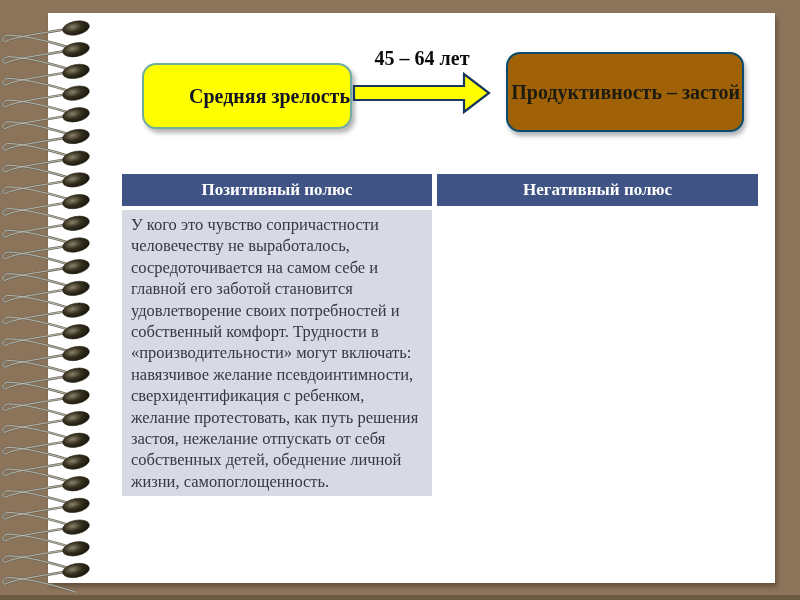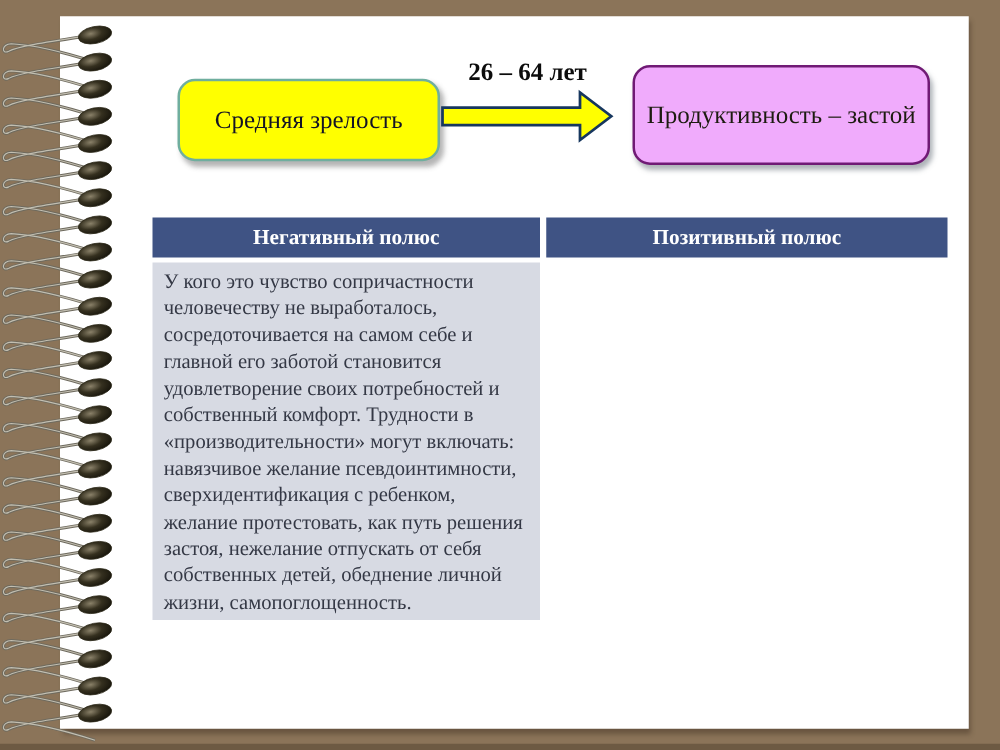--- a/index.html
+++ b/index.html
@@ -32,39 +32,39 @@
     position: absolute;
     left: 0; top: 0;
     z-index: 3;
   }
 
   .yellow-box {
     position: absolute;
     z-index: 2;
     display: flex;
     align-items: center;
-    justify-content: center;
+    justify-content: flex-end;
     text-align: center;
-    font-weight: normal;
+    font-weight: bold;
     border-radius: 14px;
   }
   .box-left {
     left: 142px; top: 63px;
     width: 206px; height: 62px;
     background: #ffff00;
     border: 2px solid #6fae9e;
     box-shadow: 3px 4px 4px rgba(90,90,90,0.45);
     font-size: 20px;
     color: #131326;
   }
   .box-right {
     left: 506px; top: 52px;
     width: 230px; height: 76px;
-    background: #f0abfc;
-    border: 2px solid #701a75;
+    background: #a16207;
+    border: 2px solid #0c4a6e;
     box-shadow: 2px 4px 4px rgba(95,105,115,0.5);
     font-size: 20px;
     color: #1d1c10;
     line-height: 27px;
     padding: 0 2px;
   }
 
   .age-label {
     position: absolute;
     left: 352px; top: 47px;
@@ -205,27 +205,27 @@
       <path d="M 74 570.4999999999999 C 42 575.4999999999999, 14 579.4999999999999, 7 583.4999999999999 C 1 586.4999999999999, 1 577.4999999999999, 9 577.4999999999999 C 28 578.4999999999999, 52 584.4999999999999, 76 592.1999999999999" fill="none" stroke="#6e6a5e" stroke-width="2.4"></path>
       <path d="M 74 570.4999999999999 C 42 575.4999999999999, 14 579.4999999999999, 7 583.4999999999999 C 1 586.4999999999999, 1 577.4999999999999, 9 577.4999999999999 C 28 578.4999999999999, 52 584.4999999999999, 76 592.1999999999999" fill="none" stroke="#c2beb0" stroke-width="0.9"></path>
       <ellipse cx="76" cy="570.4999999999999" rx="13.5" ry="6.8" transform="rotate(-11 76 570.4999999999999)" fill="url(#beadGrad)" stroke="#2c2818" stroke-width="0.6"></ellipse>
     </g>
 </svg>
 
 <div class="yellow-box box-left">
   <span>Средняя зрелость</span>
 </div>
 
-<div class="age-label">26 – 64 лет</div>
+<div class="age-label">45 – 64 лет</div>
 
 <svg id="arrow" width="140" height="46">
   <polygon points="2,16 112,16 112,4 137,23 112,42 112,30 2,30" fill="#ffff00" stroke="#17375e" stroke-width="2.2" stroke-linejoin="miter"></polygon>
 </svg>
 
 <div class="yellow-box box-right">
   <span>Продуктивность – застой</span>
 </div>
 
 <div class="poles-table">
+  <div class="th">Позитивный полюс</div>
   <div class="th">Негативный полюс</div>
-  <div class="th">Позитивный полюс</div>
   <div class="td negative">У кого это чувство сопричастности человечеству не выработалось, сосредоточивается на самом себе и главной его заботой становится удовлетворение своих потребностей и собственный комфорт. Трудности в «производительности» могут включать: навязчивое желание псевдоинтимности, сверхидентификация с ребенком, желание протестовать, как путь решения застоя, нежелание отпускать от себя собственных детей, обеднение личной жизни, самопоглощенность.</div>
 </div>
 
 </body></html>

